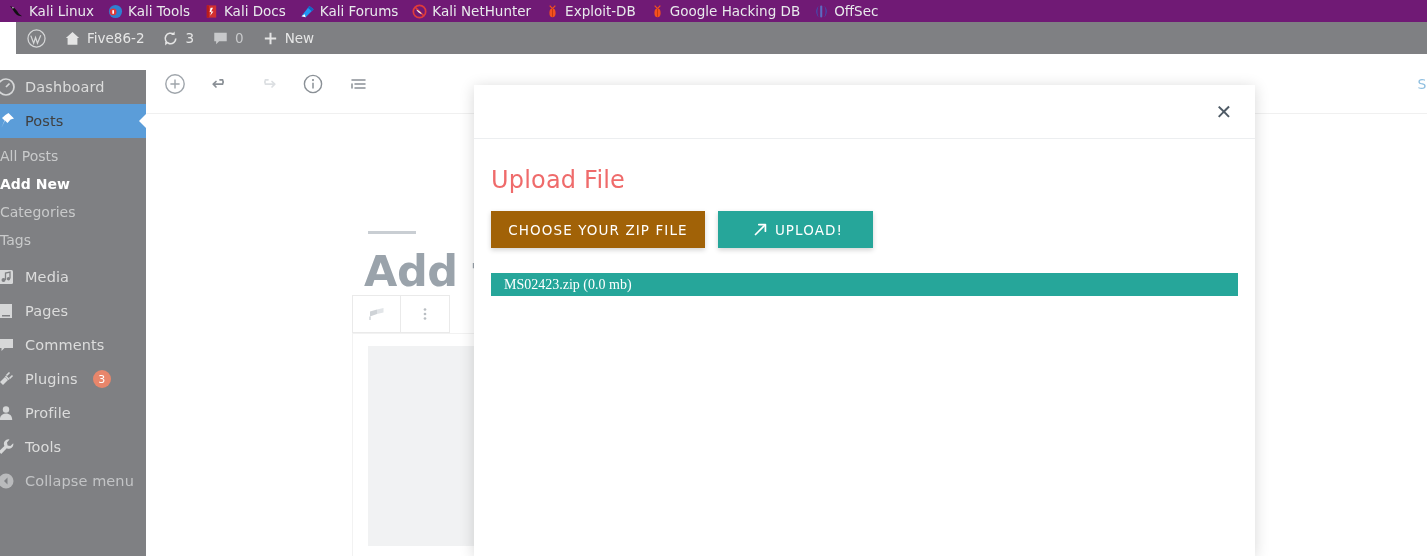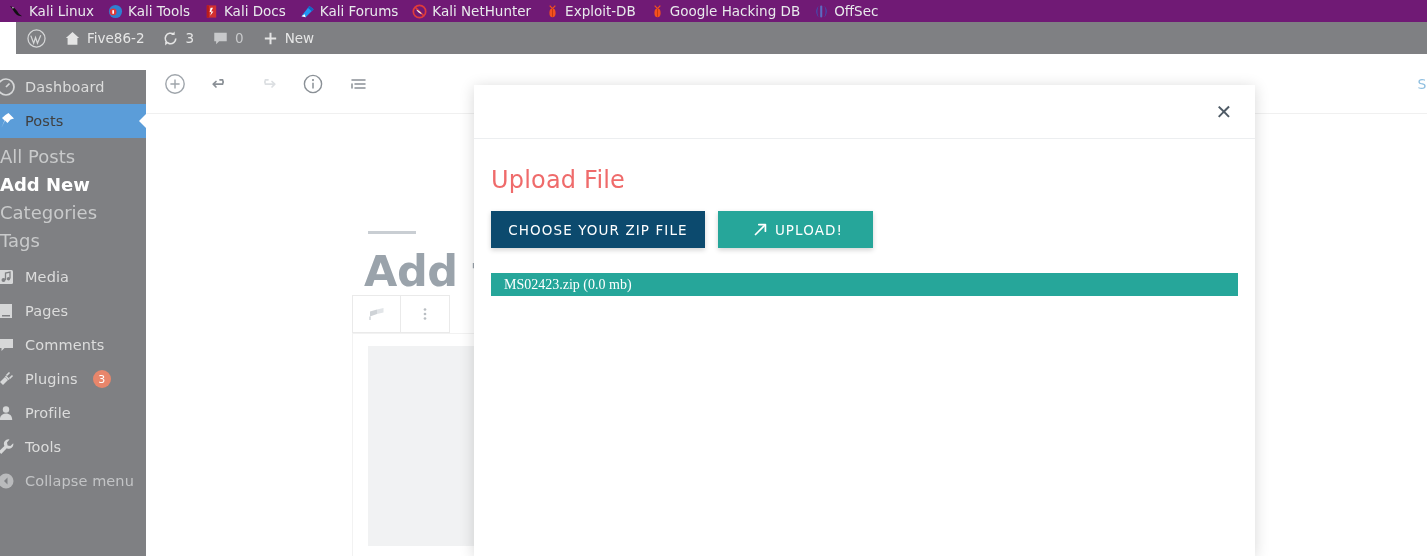--- a/index.html
+++ b/index.html
@@ -62,21 +62,21 @@
   .menu-arrow {
     position: absolute; right: -1px; top: 50%; transform: translateY(-50%);
     width: 0; height: 0;
     border-top: 8px solid transparent;
     border-bottom: 8px solid transparent;
     border-right: 8px solid #ffffff;
   }
   .submenu { padding: 4px 0 6px 0; }
   .sub-item {
     height: 28px; display: flex; align-items: center;
-    padding-left: 0px; font-size: 18px; color: #c9cacb;
+    padding-left: 0px; font-size: 14px; color: #c9cacb;
   }
   .sub-item.active { color: #ffffff; font-weight: bold; }
   .badge {
     display: inline-flex; align-items: center; justify-content: center;
     min-width: 18px; height: 18px; border-radius: 9px;
     background: #e8866b; color: #fff; font-size: 11px; padding: 0 5px;
     margin-left: 6px;
   }
 
   
@@ -149,21 +149,21 @@
     letter-spacing: .2px;
   }
   .btn-row { display: flex; align-items: center; gap: 13px; }
   .btn {
     border: none; cursor: pointer; color: #fff;
     font-size: 13.5px; letter-spacing: 1.1px;
     font-family: "DejaVu Sans", sans-serif;
     display: flex; align-items: center; justify-content: center;
   }
   .btn-choose {
-    width: 214px; height: 37px; background: #0c4a6e;
+    width: 214px; height: 37px; background: #a16207;
     box-shadow: 0 2px 5px rgba(0,0,0,.18);
   }
   .btn-upload {
     width: 155px; height: 37px; background: #26a69a;
     gap: 6px; padding-left: 4px;
     box-shadow: 0 2px 5px rgba(0,0,0,.18);
   }
   .file-banner {
     margin-top: 25px; height: 23px; background: #26a69a;
     display: flex; align-items: center; padding-left: 13px;

